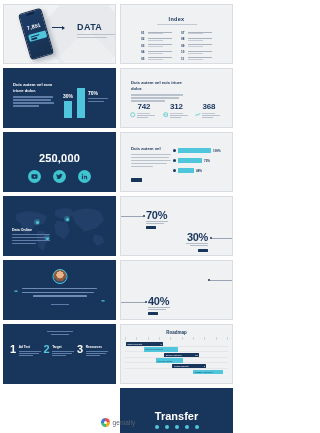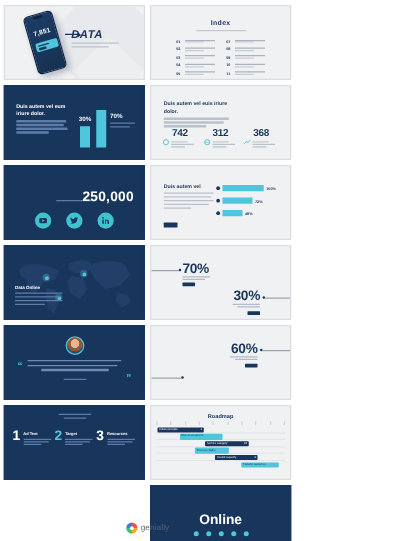--- a/index.html
+++ b/index.html
@@ -77,21 +77,21 @@
   .phone .chip i.b { top: 4.4px; width: 6px; }
   .s1 .arrow {
     position: absolute; left: 48px; top: 22px; width: 12px; height: 1px;
     background: #18355c;
   }
   .s1 .arrow:after {
     content:''; position: absolute; right: -1px; top: -1.5px;
     border-left: 3px solid #18355c;
     border-top: 2px solid transparent; border-bottom: 2px solid transparent;
   }
-  .s1 .txt { position: absolute; left: 53px; top: 17px; width: 44px; font-style: italic; }
+  .s1 .txt { position: absolute; left: 73px; top: 17px; width: 44px; }
   .s1 .txt .h { font-size: 9px; letter-spacing: .4px; }
 
   
   .s2 .idx-title { text-align: center; font-size: 5.5px; padding-top: 11px; letter-spacing: .3px; }
   .s2 .rule { width: 40px; height: 1px; background: #c3c9d2; margin: 2px auto 6px; }
   .s2 .cols { display: flex; justify-content: center; gap: 9px; }
   .s2 .col { display: flex; flex-direction: column; gap: 2.4px; }
   .s2 .row { display: flex; align-items: center; gap: 2px; }
   .s2 .n { font-size: 3px; color: #18355c; font-weight: bold; width: 5px; }
   .s2 .lines { display: flex; flex-direction: column; gap: .8px; }
@@ -119,21 +119,21 @@
   .s4 .kpi .ic { width: 5.5px; height: 5.5px; color: #3fc4c0; }
   .s4 .kpi .v { font-size: 8px; font-weight: bold; color: #18355c; letter-spacing: -.2px; }
   .s4 .kpi .ul { width: 13px; height: 1px; background: #c3c9d2; margin: 1.5px 0 1.5px 7px; }
   .s4 .kpi .lines { margin-left: 7px; }
   .s4 .kpi .lines span { display: block; width: 18px; height: 1px; background: #b9c1cc; margin-bottom: .9px; }
   .s4 .kpi .lines span.s { width: 11px; }
 
   
   .s5 .sub { position: absolute; top: 15px; width: 100%; text-align: center; }
   .s5 .sub span { display: inline-block; width: 30px; height: 1.2px; background: #5d7da8; }
-  .s5 .big { position: absolute; top: 19px; width: 100%; text-align: center; color: #fff; font-size: 11px; font-weight: bold; letter-spacing: .2px; margin-left: 27px; }
+  .s5 .big { position: absolute; top: 19px; width: 100%; text-align: center; color: #fff; font-size: 11px; font-weight: bold; letter-spacing: .2px; }
   .s5 .socials { position: absolute; bottom: 8px; width: 100%; display: flex; justify-content: center; gap: 12px; }
   .s5 .circ {
     width: 13px; height: 13px; border-radius: 50%; background: #3ec3cf;
     display: flex; align-items: center; justify-content: center; color: #18355c;
   }
   .s5 .circ svg { width: 7px; height: 7px; }
 
   
   .s6 .cap { position: absolute; left: 10px; top: 13px; width: 40px; }
   .s6 .cap .h { font-size: 4.2px; margin-bottom: 3px; }
@@ -527,30 +527,30 @@
       <span style="width:100%"></span>
           <span style="width:96%"></span>
           <span style="width:72%;margin:0 auto"></span>
     </div>
     <div class="by"><span></span></div>
   </div>
 
   <div class="slide light pctslide">
     <div class="ln" style="right:0;top:19px;width:22px"></div>
     <div class="bullet" style="right:22px;top:18px"></div>
-    <div class="item" style="right:26px;top:12px;width:40px;text-align:right">
-      <div class="pv">60%</div>
-      <div class="lines" style="display:flex;flex-direction:column;align-items:flex-end">
+    <div class="ln" style="left:0;top:41px;width:24px"></div>
+    <div class="bullet" style="left:24px;top:40px"></div>
+    <div class="item" style="left:27px;top:34px;width:40px">
+      <div class="pv">40%</div>
+      <div class="lines">
             <span style="width:22px"></span>
             <span style="width:18px"></span>
           </div>
-      <div class="pill" style="margin-left:auto"></div>
-    </div>
-    <div class="ln" style="left:0;top:41px;width:24px"></div>
-    <div class="bullet" style="left:24px;top:40px"></div>
+      <div class="pill"></div>
+    </div>
   </div>
 
   <div class="slide navy s11">
     <div class="topbar">
           <span></span>
           <span style="width:18px;margin:0 auto"></span>
         </div>
     <div class="items">
       <div class="it">
         <div class="nm">1</div>
@@ -627,21 +627,21 @@
       </div>
       <div class="rrow" style="border:none">
         <div class="gbar cy" style="left:66%;width:29%">
           <b>Transfer outcomes</b>
         </div>
       </div>
     </div>
   </div>
 
   <div class="slide navy s13" style="grid-column: 2;">
-    <div class="ct">Online</div>
+    <div class="ct">Transfer</div>
     <div class="ics">
       <span></span>
       <span></span>
       <span></span>
       <span></span>
       <span></span>
     </div>
   </div>
 
  </div>

